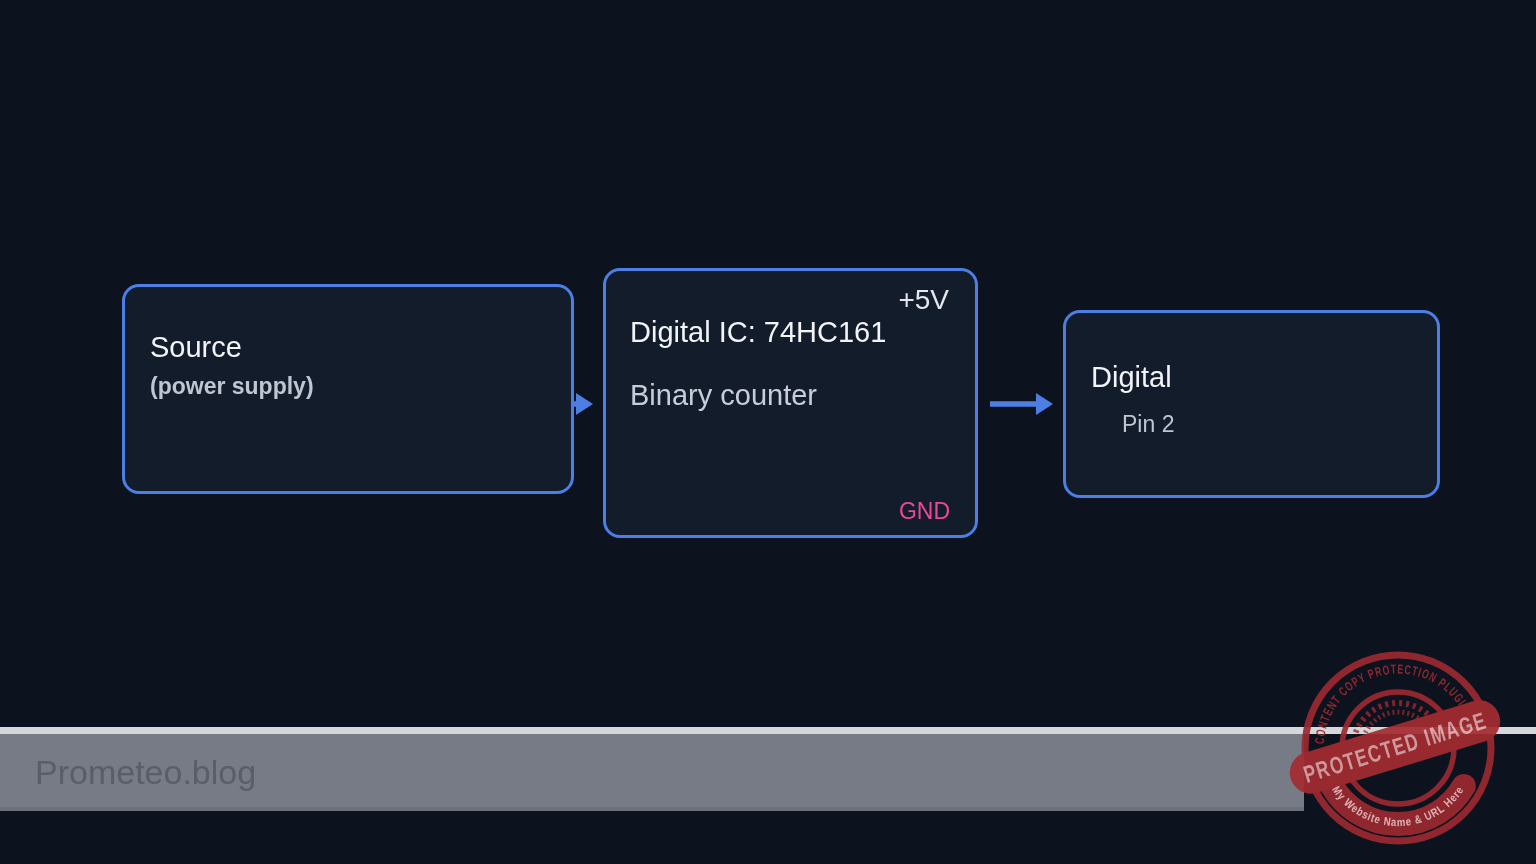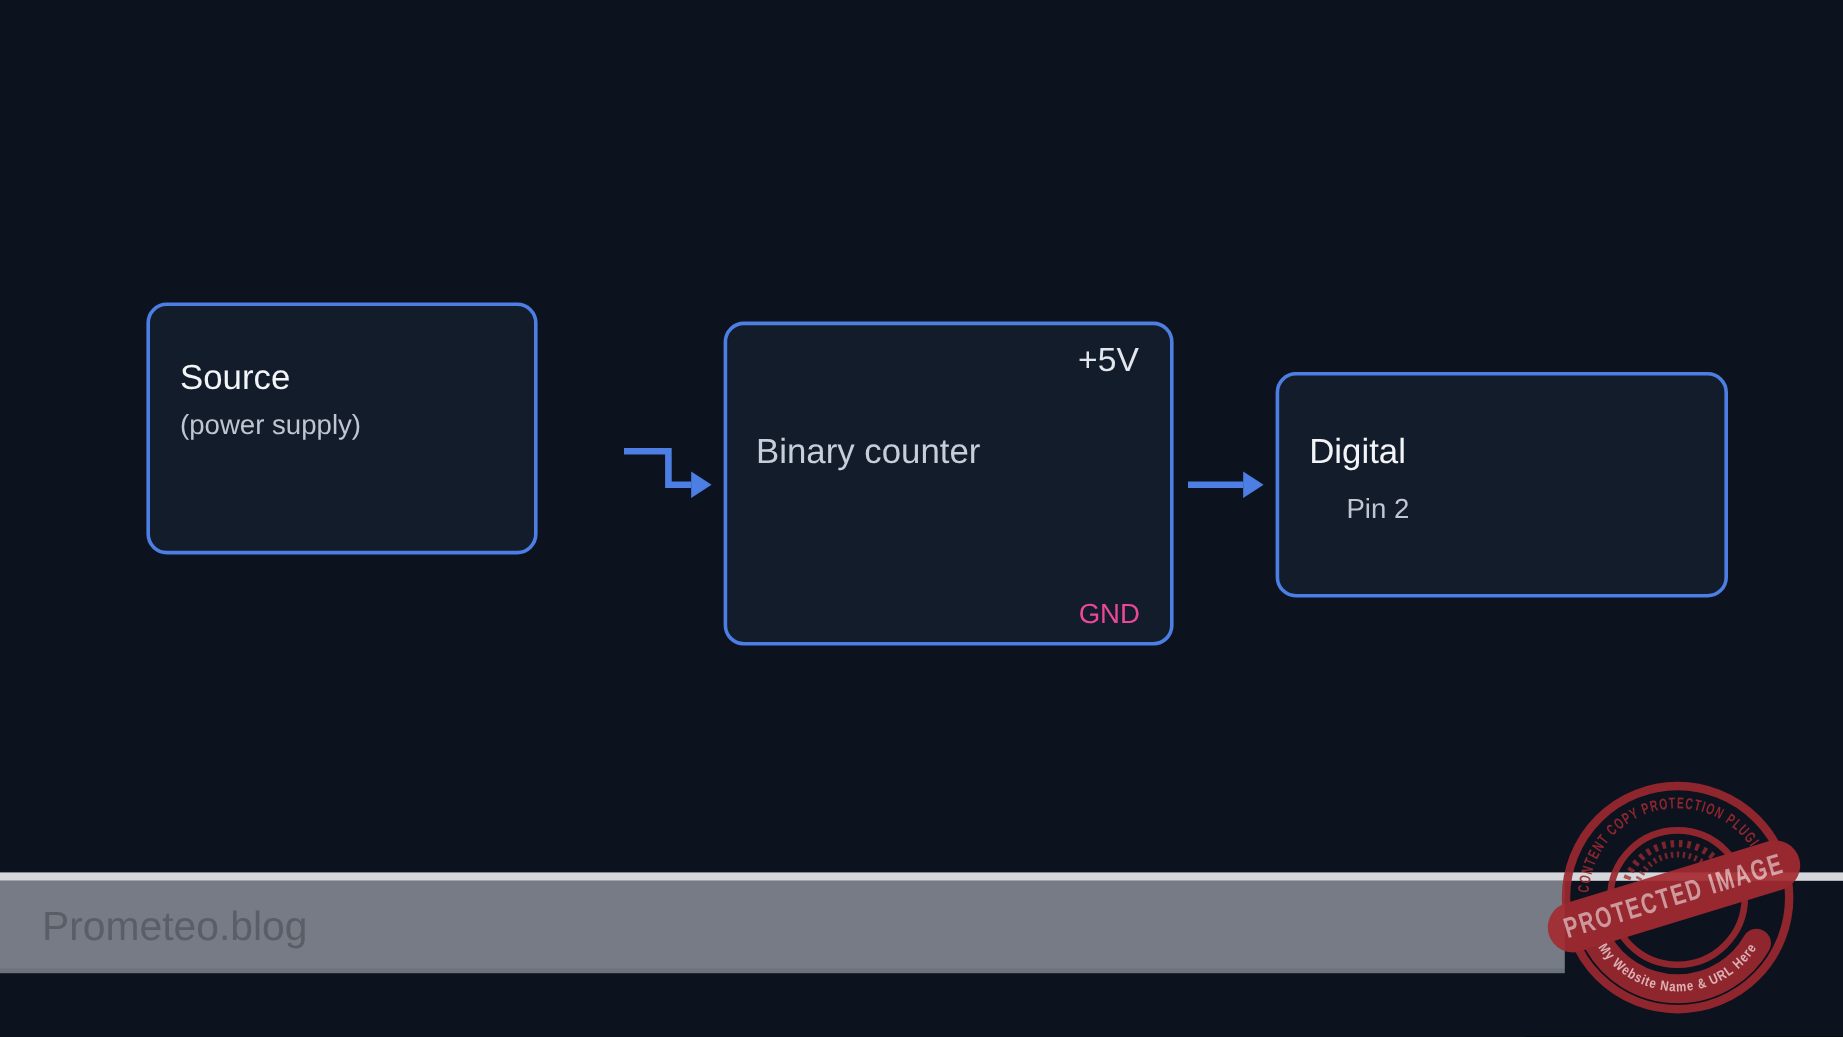--- a/index.html
+++ b/index.html
@@ -13,36 +13,36 @@
   }
 
   
   .node {
     position: absolute;
     box-sizing: border-box;
     background: #131c2b;
     border: 3.5px solid #4c7ee4;
     border-radius: 17px;
   }
-  .node-source { left: 122px; top: 252px; width: 326px; height: 210px; }
+  .node-source { left: 122px; top: 284px; width: 452px; height: 210px; }
   .node-ic     { left: 603px; top: 268px; width: 375px; height: 270px; }
   .node-output { left: 1063px; top: 310px; width: 377px; height: 188px; }
 
   .node .txt { position: absolute; line-height: 1; white-space: nowrap; }
   .title    { font-size: 29px; color: #f2f4f7; }
   .sub-sm   { font-size: 23px; color: #bfc6d2; }
   .sub-lg   { font-size: 29px; color: #c7cdd9; }
   .pin-lbl  { font-size: 28px; color: #e3e6ec; }
 
   .node-source .title  { left: 25px; top: 46px; }
-  .node-source .sub-sm { left: 25px; top: 88px; }
+  .node-source .sub-sm { left: 25px; top: 88px; font-weight: bold; }
 
   .node-ic .power  { right: 26px; top: 15px; }
   .node-ic .title  { left: 24px; top: 47px; }
-  .node-ic .sub-lg { left: 24px; top: 92px; }
+  .node-ic .sub-lg { left: 24px; top: 110px; }
   .node-ic .ground { right: 25px; bottom: 12px; font-size: 23px; color: #ec4899; }
 
   .node-output .title  { left: 25px; top: 50px; }
   .node-output .sub-sm { left: 25px; top: 100px; margin-left: 31px; }
 
   
   .overlay {
     position: absolute; left: 0; top: 0;
     pointer-events: none;
   }
@@ -98,20 +98,21 @@
     </g>
   </svg>
 
   <div class="node node-source">
     <div class="txt title">Source</div>
     <div class="txt sub-sm">(power supply)</div>
   </div>
 
   <div class="node node-ic">
     <div class="txt pin-lbl power">+5V</div>
+    <div class="txt title">Digital IC: 74HC161</div>
     <div class="txt sub-lg">Binary counter</div>
     <div class="txt pin-lbl ground">GND</div>
   </div>
 
   <div class="node node-output">
     <div class="txt title">Digital</div>
     <div class="txt sub-sm">Pin 2</div>
   </div>
 
   <div class="footer-strip"></div>

